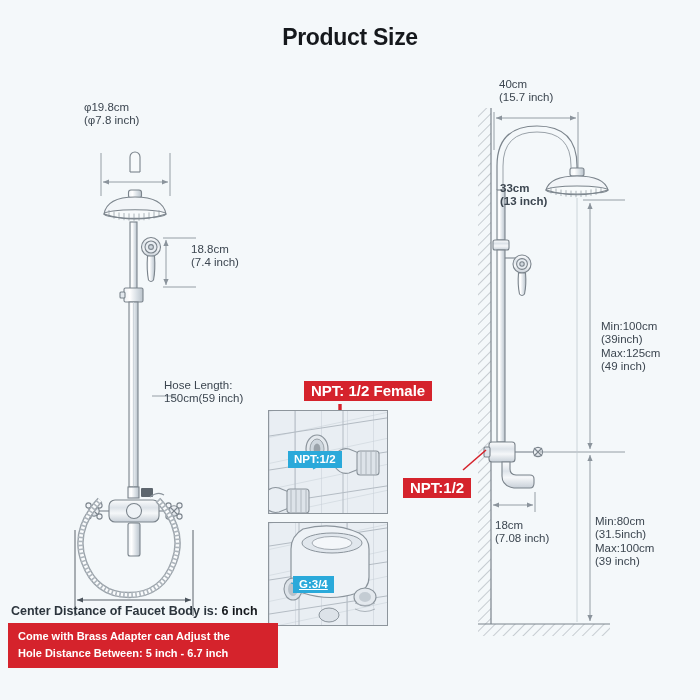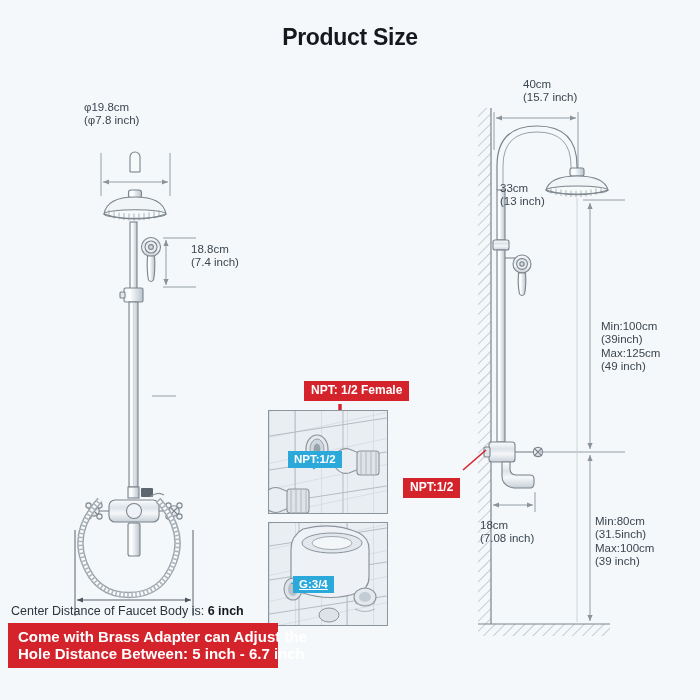--- a/index.html
+++ b/index.html
@@ -41,51 +41,52 @@
     position: absolute;
     font-size: 11.5px;
     line-height: 13.4px;
     color: #3c4650;
     white-space: pre;
   }
   .badge-red {
     position: absolute;
     background: #d5232c;
     color: #ffffff;
-    font-size: 12px;
+    font-size: 15px;
     font-weight: bold;
     padding: 3px 7px 4px 7px;
     white-space: nowrap;
     line-height: 13px;
   }
   .badge-teal {
     position: absolute;
     background: #2aa9da;
     color: #ffffff;
     font-size: 11.5px;
     font-weight: bold;
     padding: 2px 6px 3px 6px;
     white-space: nowrap;
     line-height: 12px;
   }
   .banner {
     position: absolute;
     background: #d5232c;
     color: #ffffff;
-    font-size: 15px;
+    font-size: 11px;
     font-weight: bold;
     line-height: 17px;
     padding: 5px 8px 6px 10px;
     white-space: pre;
   }
   .note {
     position: absolute;
     font-size: 12.5px;
     color: #2c353d;
     white-space: pre;
+    font-weight: bold;
   }
   .note b {
     color: #15181c;
   }
   .panel {
     position: absolute;
     background: #eef2f6;
     border: 1px solid #8d959c;
     overflow: hidden;
   }
@@ -404,46 +405,48 @@
       <path d="M36 64 L22 60" stroke="#2aa9da" stroke-width="1.3" fill="none"></path>
     </svg>
   </div>
 
   <div class="lbl" style="left:84px; top:101px;">φ19.8cm
 (φ7.8 inch)</div>
 
   <div class="lbl" style="left:191px; top:243px;">18.8cm
 (7.4 inch)</div>
 
+  <div class="lbl" style="left:164px; top:379px;">Hose Length:
+150cm(59 inch)</div>
 
   <div class="note" style="left:11px; top:604px;"><span>Center Distance of Faucet Body is: </span><b>6 inch</b></div>
 
   <div class="banner" style="left:8px; top:623px; width:252px;"><span>Come with Brass Adapter can Adjust the</span>
 <span>Hole Distance Between: 5 inch - 6.7 inch</span></div>
 
   <div class="badge-red" style="left:304px; top:381px;">NPT: 1/2 Female</div>
 
   <div class="badge-teal" style="left:288px; top:451px;">NPT:1/2</div>
 
   <div class="badge-teal" style="left:293px; top:576px;text-decoration:underline;">G:3/4</div>
 
-  <div class="lbl" style="left:499px; top:78px;margin-left:24px;">40cm
+  <div class="lbl" style="left:499px; top:78px;">40cm
 (15.7 inch)</div>
 
-  <div class="lbl" style="left:500px; top:182px;">33cm
+  <div class="lbl" style="left:500px; top:182px;font-weight:bold;">33cm
 (13 inch)</div>
 
   <div class="lbl" style="left:595px; top:320px;margin-left:6px;">Min:100cm
 (39inch)
 Max:125cm
 (49 inch)</div>
 
   <div class="lbl" style="left:595px; top:515px;">Min:80cm
 (31.5inch)
 Max:100cm
 (39 inch)</div>
 
-  <div class="lbl" style="left:480px; top:519px;">18cm
+  <div class="lbl" style="left:495px; top:519px;">18cm
 (7.08 inch)</div>
 
   <div class="badge-red" style="left:403px; top:478px;">NPT:1/2</div>
 
 </div>
 
 </body></html>

